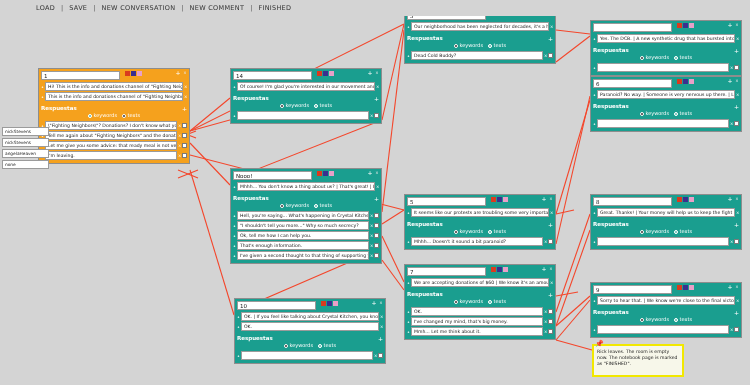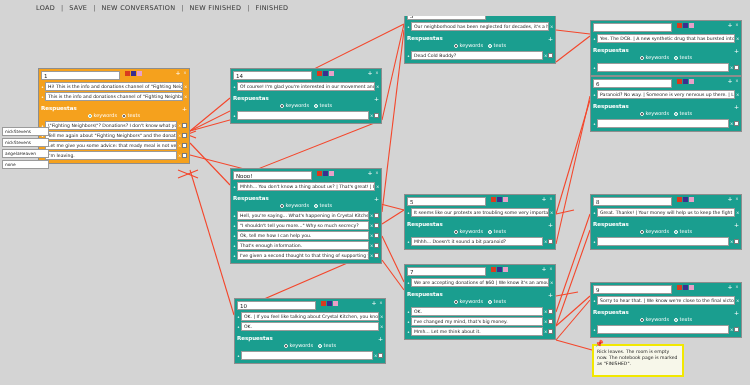--- a/index.html
+++ b/index.html
@@ -197,21 +197,21 @@
 
 <div id="canvas">
 
   <div id="toolbar">
       <div class="tb-item">LOAD</div>
       <span class="tb-sep">|</span>
       <div class="tb-item">SAVE</div>
       <span class="tb-sep">|</span>
       <div class="tb-item">NEW CONVERSATION</div>
       <span class="tb-sep">|</span>
-      <div class="tb-item">NEW FINISHED</div>
+      <div class="tb-item">NEW COMMENT</div>
       <span class="tb-sep">|</span>
       <div class="tb-item">FINISHED</div>
     </div>
 
   <svg id="edges">
 
     <line x1="190" y1="131" x2="230" y2="98"></line>
     <line x1="190" y1="131" x2="404" y2="24"></line>
     <line x1="190" y1="143" x2="230" y2="185"></line>
     <line x1="190" y1="155" x2="404" y2="210"></line>

